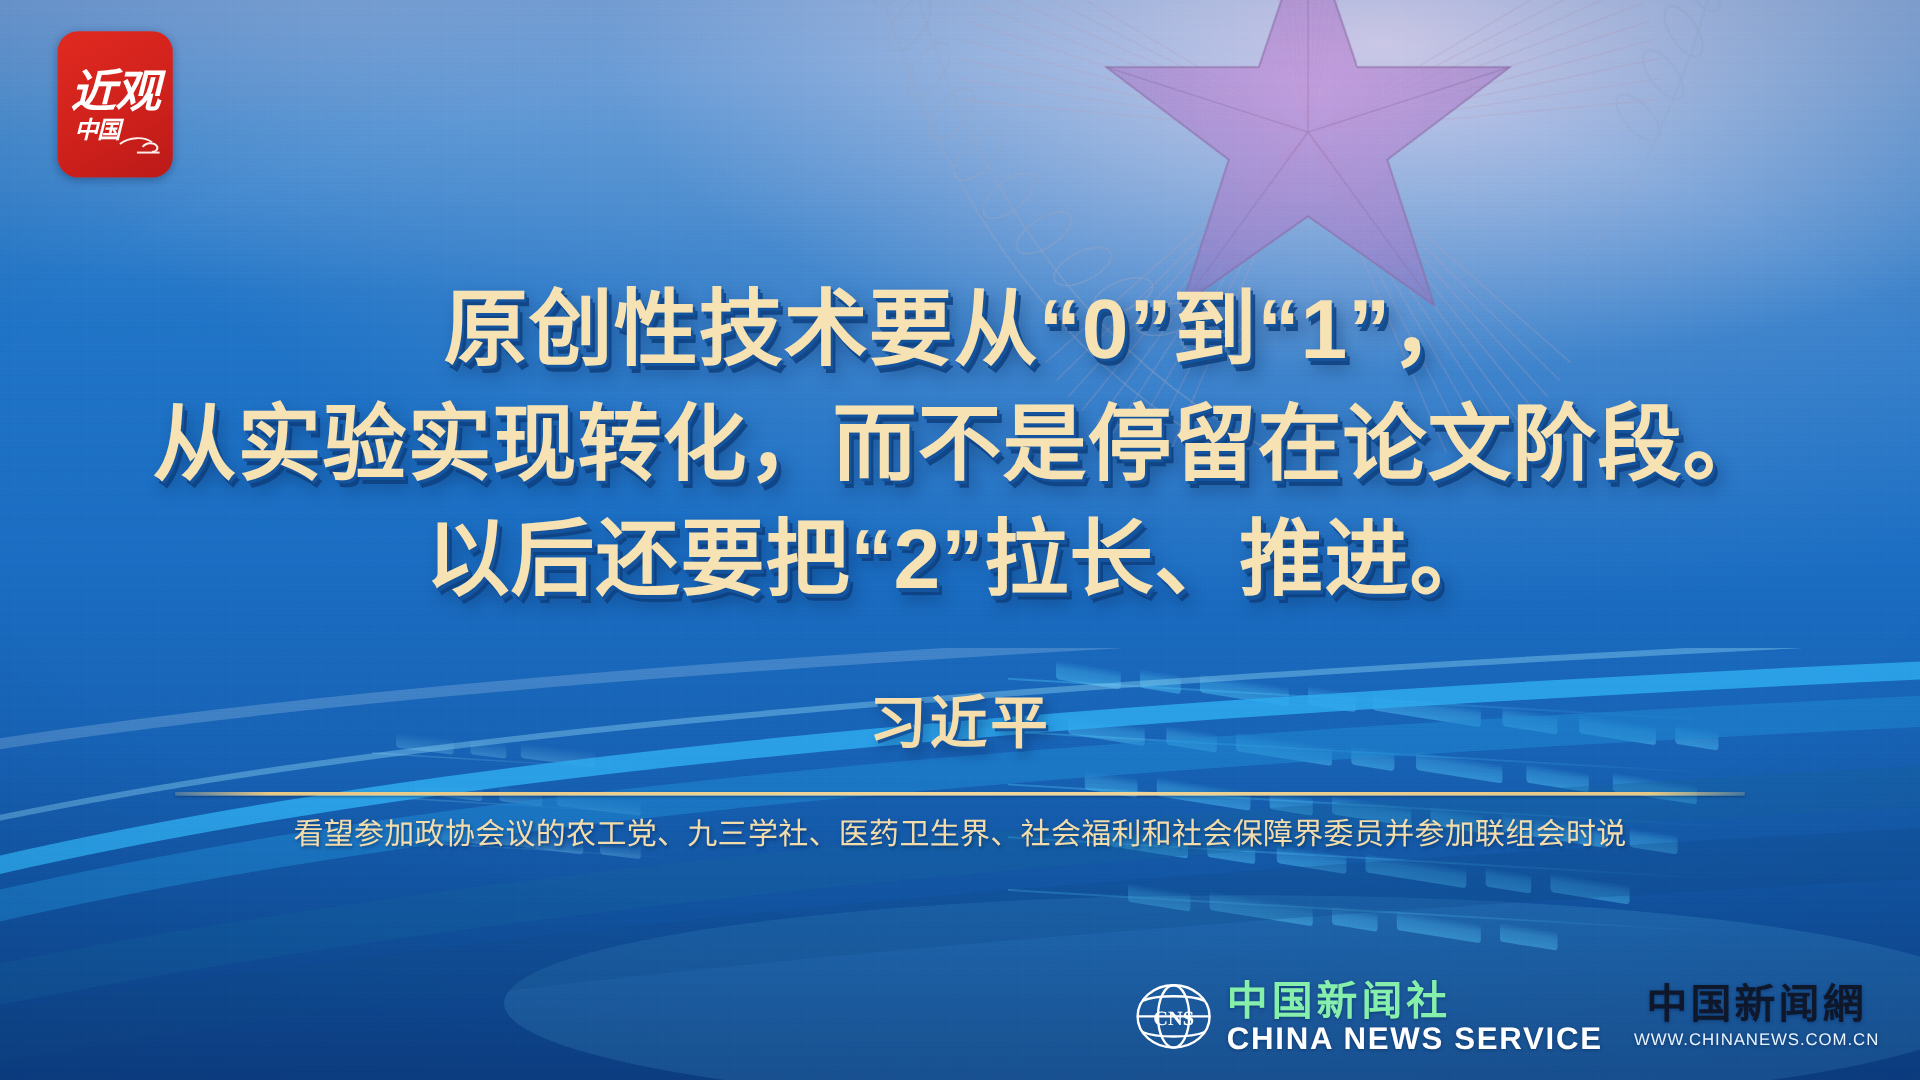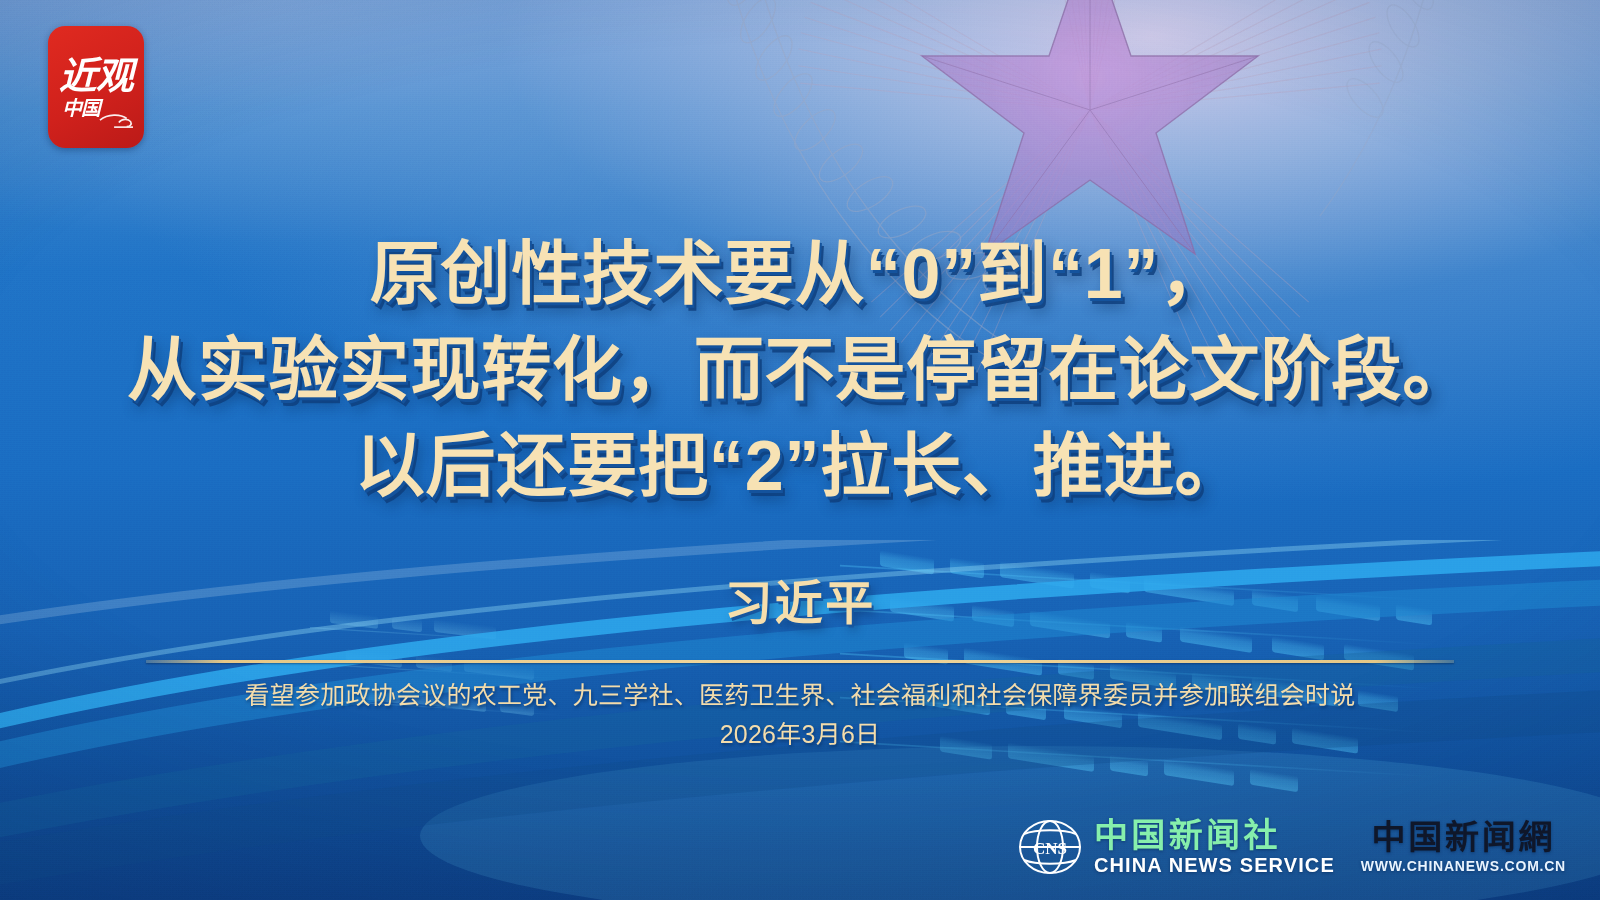--- a/index.html
+++ b/index.html
@@ -182,38 +182,38 @@
     font-family: "Liberation Serif", "DejaVu Serif", serif;
     font-weight: 700;
     font-size: 34px;
     line-height: 36px;
     letter-spacing: .10em;
     color: #86efac;
     text-shadow: 0 1px 3px rgba(4,32,76,.5);
   }
   .cns-en {
     font-weight: 700;
-    font-size: 20px;
+    font-size: 26px;
     line-height: 22px;
     letter-spacing: .055em;
     color: #ffffff;
     text-shadow: 0 1px 3px rgba(4,32,76,.5);
   }
   .cnw-block { display:flex; flex-direction: column; align-items: center; }
   .cnw-cn {
     font-family: "Liberation Serif", "DejaVu Serif", serif;
     font-weight: 700;
     font-size: 34px;
     line-height: 36px;
     letter-spacing: .08em;
     color: #0f172a;
     text-shadow: 0 1px 3px rgba(4,32,76,.5);
   }
   .cnw-url {
-    font-weight: 700;
+    font-weight: 400;
     font-size: 14px;
     line-height: 20px;
     letter-spacing: .055em;
     color: #e9f4ff;
     text-shadow: 0 1px 3px rgba(4,32,76,.5);
   }
 </style>
 </head>
 <body>
 
@@ -408,21 +408,20 @@
     <span class="quote-line">从实验实现转化，而不是停留在论文阶段。</span>
     <span class="quote-line">以后还要把“2”拉长、推进。</span>
   </div>
 
   <div class="signature">习近平</div>
 
   <div class="divider"></div>
 
   <div class="caption">
     <span class="caption-line">看望参加政协会议的农工党、九三学社、医药卫生界、社会福利和社会保障界委员并参加联组会时说</span>
-    <span class="caption-line caption-date">2026年3月6日</span>
   </div>
 
   <div class="footer-brands">
 
     <div class="cns-block">
       <svg class="cns-globe" viewBox="0 0 64 58" aria-hidden="true">
         <g fill="none" stroke="#ffffff" stroke-width="2">
           <ellipse cx="32" cy="29" rx="30" ry="26"></ellipse>
           <ellipse cx="32" cy="29" rx="13" ry="26"></ellipse>
           <line x1="2" y1="29" x2="62" y2="29"></line>

